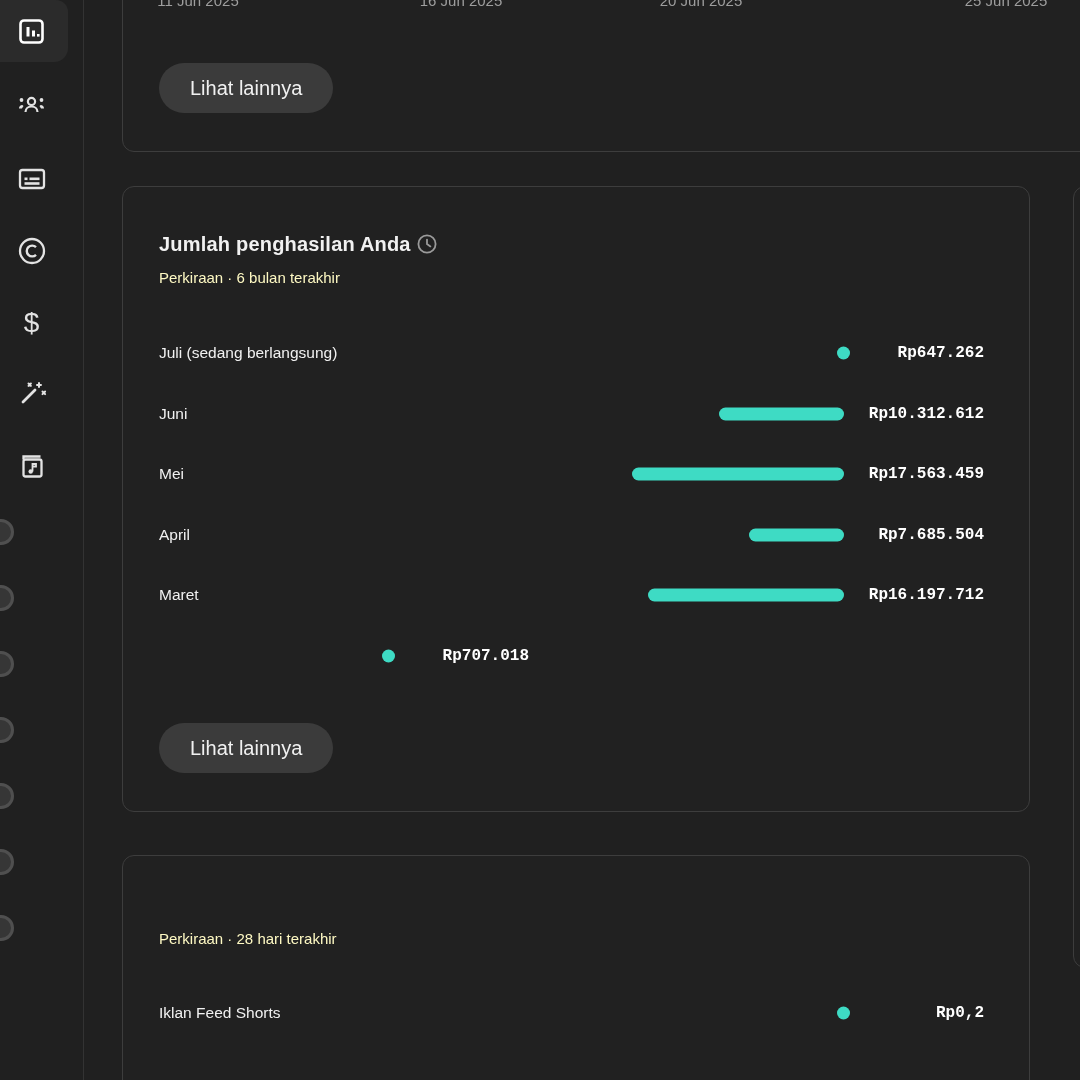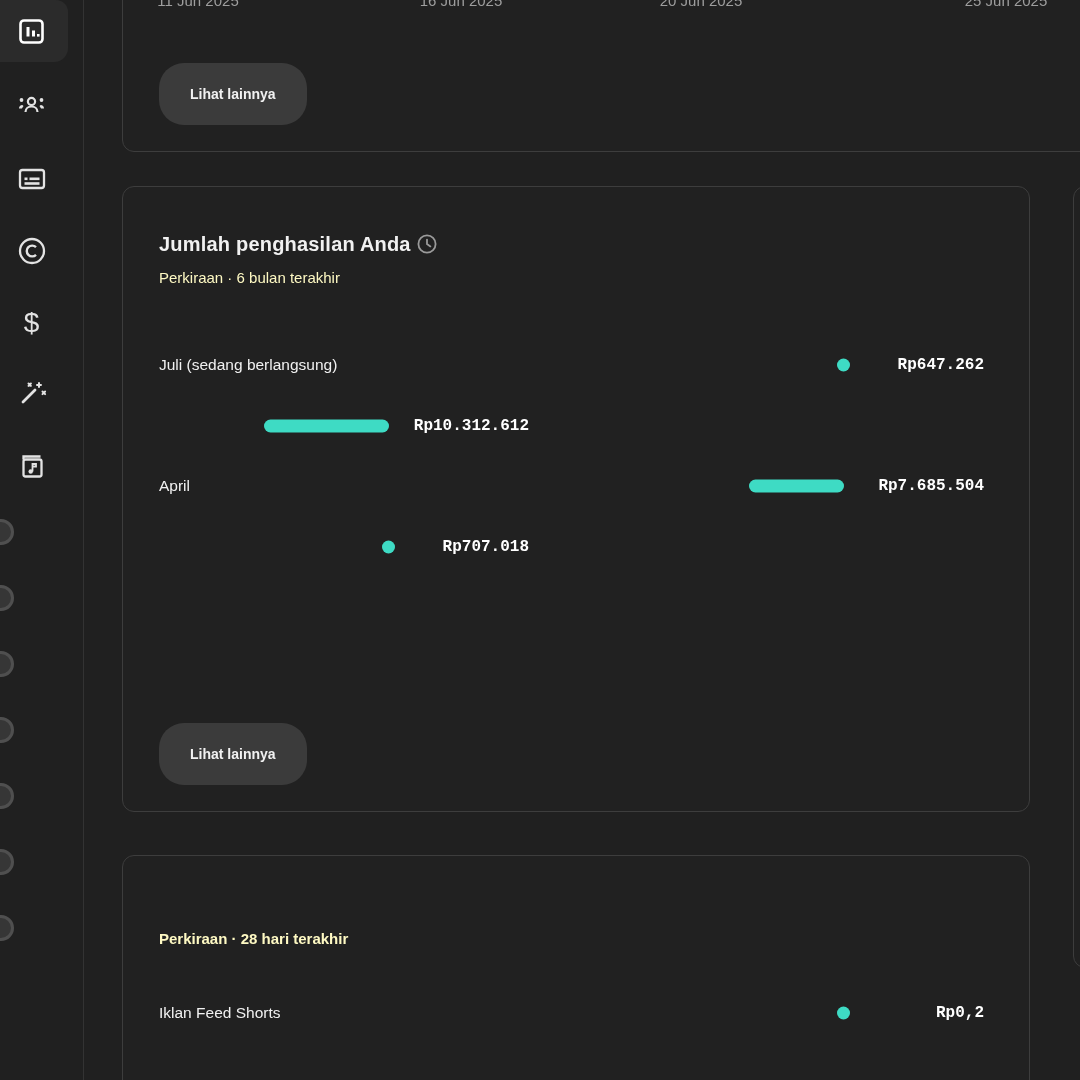--- a/index.html
+++ b/index.html
@@ -16,22 +16,22 @@
   .nav-item{position:absolute;left:15px;width:33px;height:33px;display:flex;align-items:center;justify-content:center;cursor:pointer;}
   .nav-item svg{display:block;}
   .avatar{position:absolute;left:-12px;width:26px;height:26px;border-radius:50%;background:#3b3b3b;border:3px solid #585858;box-sizing:border-box;opacity:.85;}
   .dollar-glyph{font-size:28px;color:#e3e3e3;font-weight:400;line-height:1;}
   
   .card{position:absolute;background:#212121;border:1px solid #3d3d3d;border-radius:12px;box-sizing:border-box;}
   .card-title-row{position:absolute;left:36px;display:flex;align-items:center;gap:5px;}
   .card-title{font-size:20px;font-weight:700;color:#f1f1f1;line-height:26px;letter-spacing:.2px;}
   .card-subtitle{position:absolute;left:36px;font-size:15px;color:#fef9c3;line-height:18px;}
   .pill-button{
-    position:absolute;left:36px;height:62px;border-radius:25px;background:#3b3b3b;border:none;
-    color:#f1f1f1;font-size:14px;font-weight:700;padding:0 31px;cursor:pointer;
+    position:absolute;left:36px;height:50px;border-radius:25px;background:#3b3b3b;border:none;
+    color:#f1f1f1;font-size:20px;font-weight:400;padding:0 31px;cursor:pointer;
     font-family:"Liberation Sans","DejaVu Sans",sans-serif;display:flex;align-items:center;
   }
   
   .rows{position:absolute;left:36px;right:45px;}
   .metric-row{display:flex;align-items:center;height:24px;margin-bottom:36.5px;}
   .metric-label{flex:1;font-size:15.5px;color:#f1f1f1;white-space:nowrap;}
   .bar-zone{width:230px;height:24px;position:relative;flex:none;}
   .bar{position:absolute;right:0;top:50%;transform:translateY(-50%);height:13px;border-radius:7px;background:#3edbc4;}
   .dot{position:absolute;right:-6px;top:50%;transform:translateY(-50%);width:13px;height:13px;border-radius:50%;background:#3edbc4;}
   .metric-value{width:140px;flex:none;text-align:right;font-size:16px;font-weight:600;color:#ffffff;white-space:nowrap;font-family:Liberation Mono, monospace;}
@@ -144,54 +144,69 @@
     <span class="card-title">Jumlah penghasilan Anda</span>
     <span class="clock-icon">
       <svg width="22" height="22" viewBox="0 0 22 22">
         <circle cx="11" cy="11" r="8.6" fill="none" stroke="#9a9a9a" stroke-width="1.8"></circle>
         <path d="M11 6.6 V11 l3.4 2.4" fill="none" stroke="#9a9a9a" stroke-width="1.8" stroke-linecap="round"></path>
       </svg>
     </span>
   </div>
   <div class="card-subtitle" style="top:82px;">Perkiraan · 6 bulan terakhir</div>
 
-  <div class="rows" style="top:166px;">
+  <div class="rows" style="top:154px;">
     <div class="metric-row">
       <span class="metric-label">Juli (sedang berlangsung)</span>
       <span class="bar-zone">
           <span class="dot"></span>
         </span>
       <span class="metric-value">Rp647.262</span>
     </div>
     <div class="metric-row">
+      <span class="metric-label">Juni</span>
       <span class="bar-zone">
           <span class="bar" style="width: 125px;"></span>
         </span>
       <span class="metric-value">Rp10.312.612</span>
     </div>
     <div class="metric-row">
+      <span class="metric-label">Mei</span>
+      <span class="bar-zone">
+          <span class="bar" style="width: 212px;"></span>
+        </span>
+      <span class="metric-value">Rp17.563.459</span>
+    </div>
+    <div class="metric-row">
       <span class="metric-label">April</span>
       <span class="bar-zone">
           <span class="bar" style="width: 95px;"></span>
         </span>
       <span class="metric-value">Rp7.685.504</span>
     </div>
     <div class="metric-row">
+      <span class="metric-label">Maret</span>
+      <span class="bar-zone">
+          <span class="bar" style="width: 196px;"></span>
+        </span>
+      <span class="metric-value">Rp16.197.712</span>
+    </div>
+    <div class="metric-row">
       <span class="bar-zone">
           <span class="dot"></span>
         </span>
       <span class="metric-value">Rp707.018</span>
     </div>
   </div>
 
   <button class="pill-button" style="top:536px;">Lihat lainnya</button>
 </div>
 
 <div class="card" style="left:122px;top:855px;width:908px;height:470px;">
-  <div class="card-subtitle" style="top:74px;font-weight:bold;">Perkiraan · 28 hari terakhir</div>
+  <div class="card-subtitle" style="top:74px;">Perkiraan · 28 hari terakhir</div>
 
   <div class="rows" style="top:145px;">
     <div class="metric-row">
       <span class="metric-label">Iklan Feed Shorts</span>
       <span class="bar-zone">
           <span class="dot"></span>
         </span>
       <span class="metric-value">Rp0,2</span>
     </div>
   </div>

